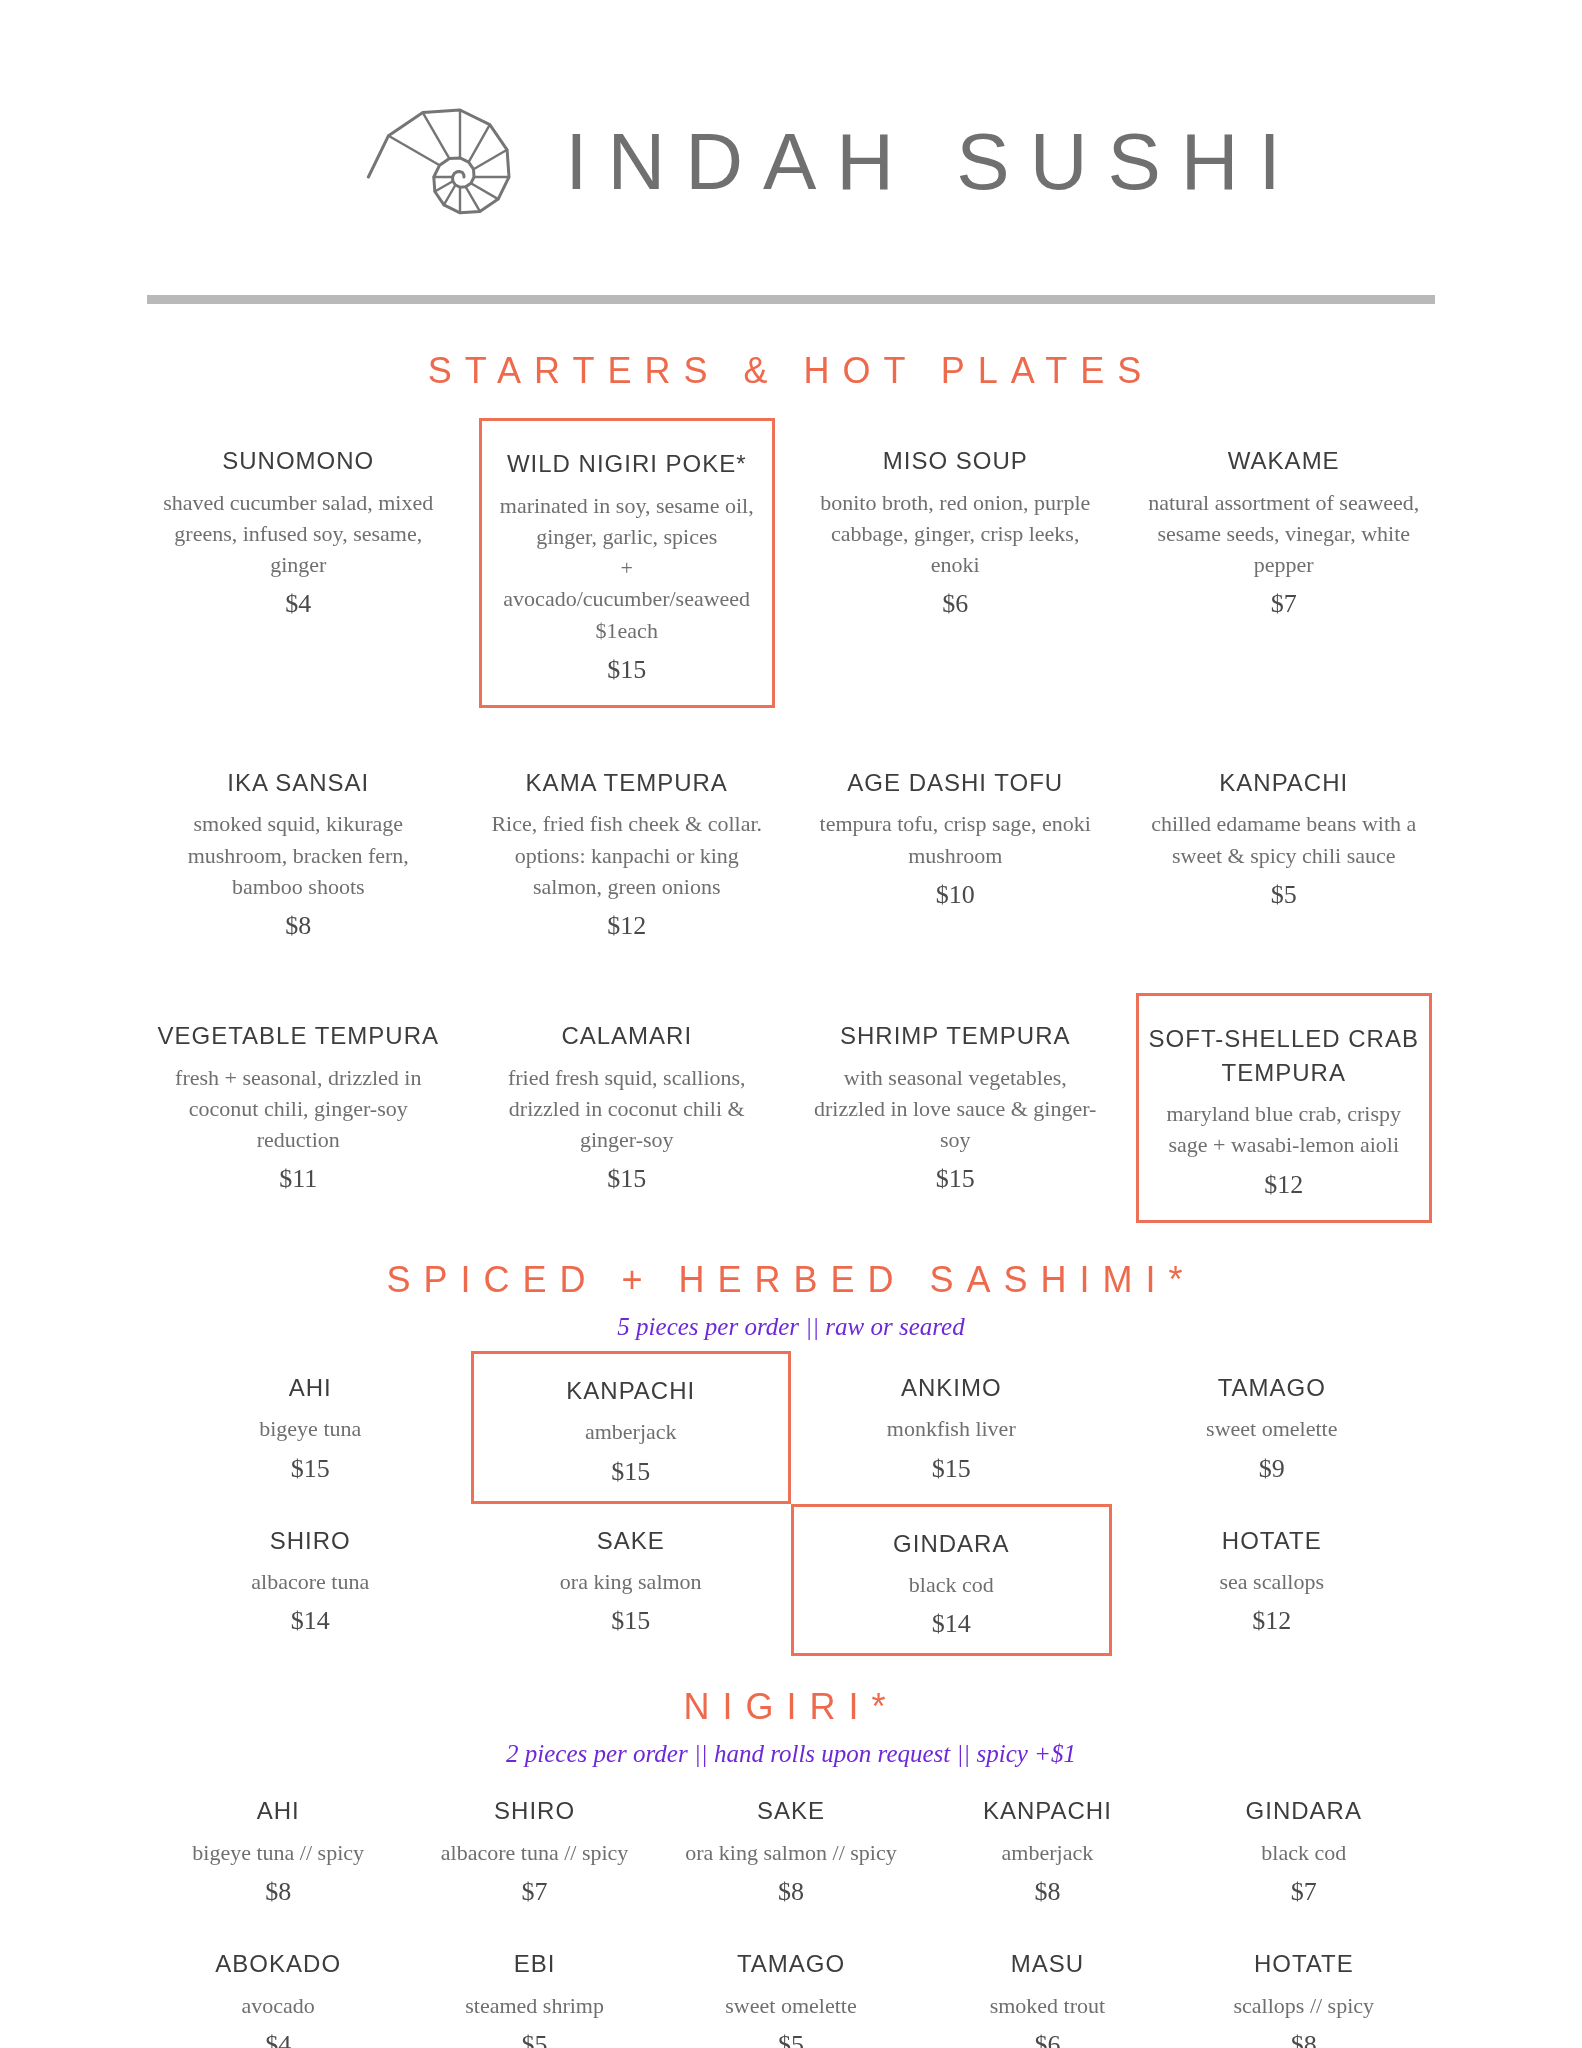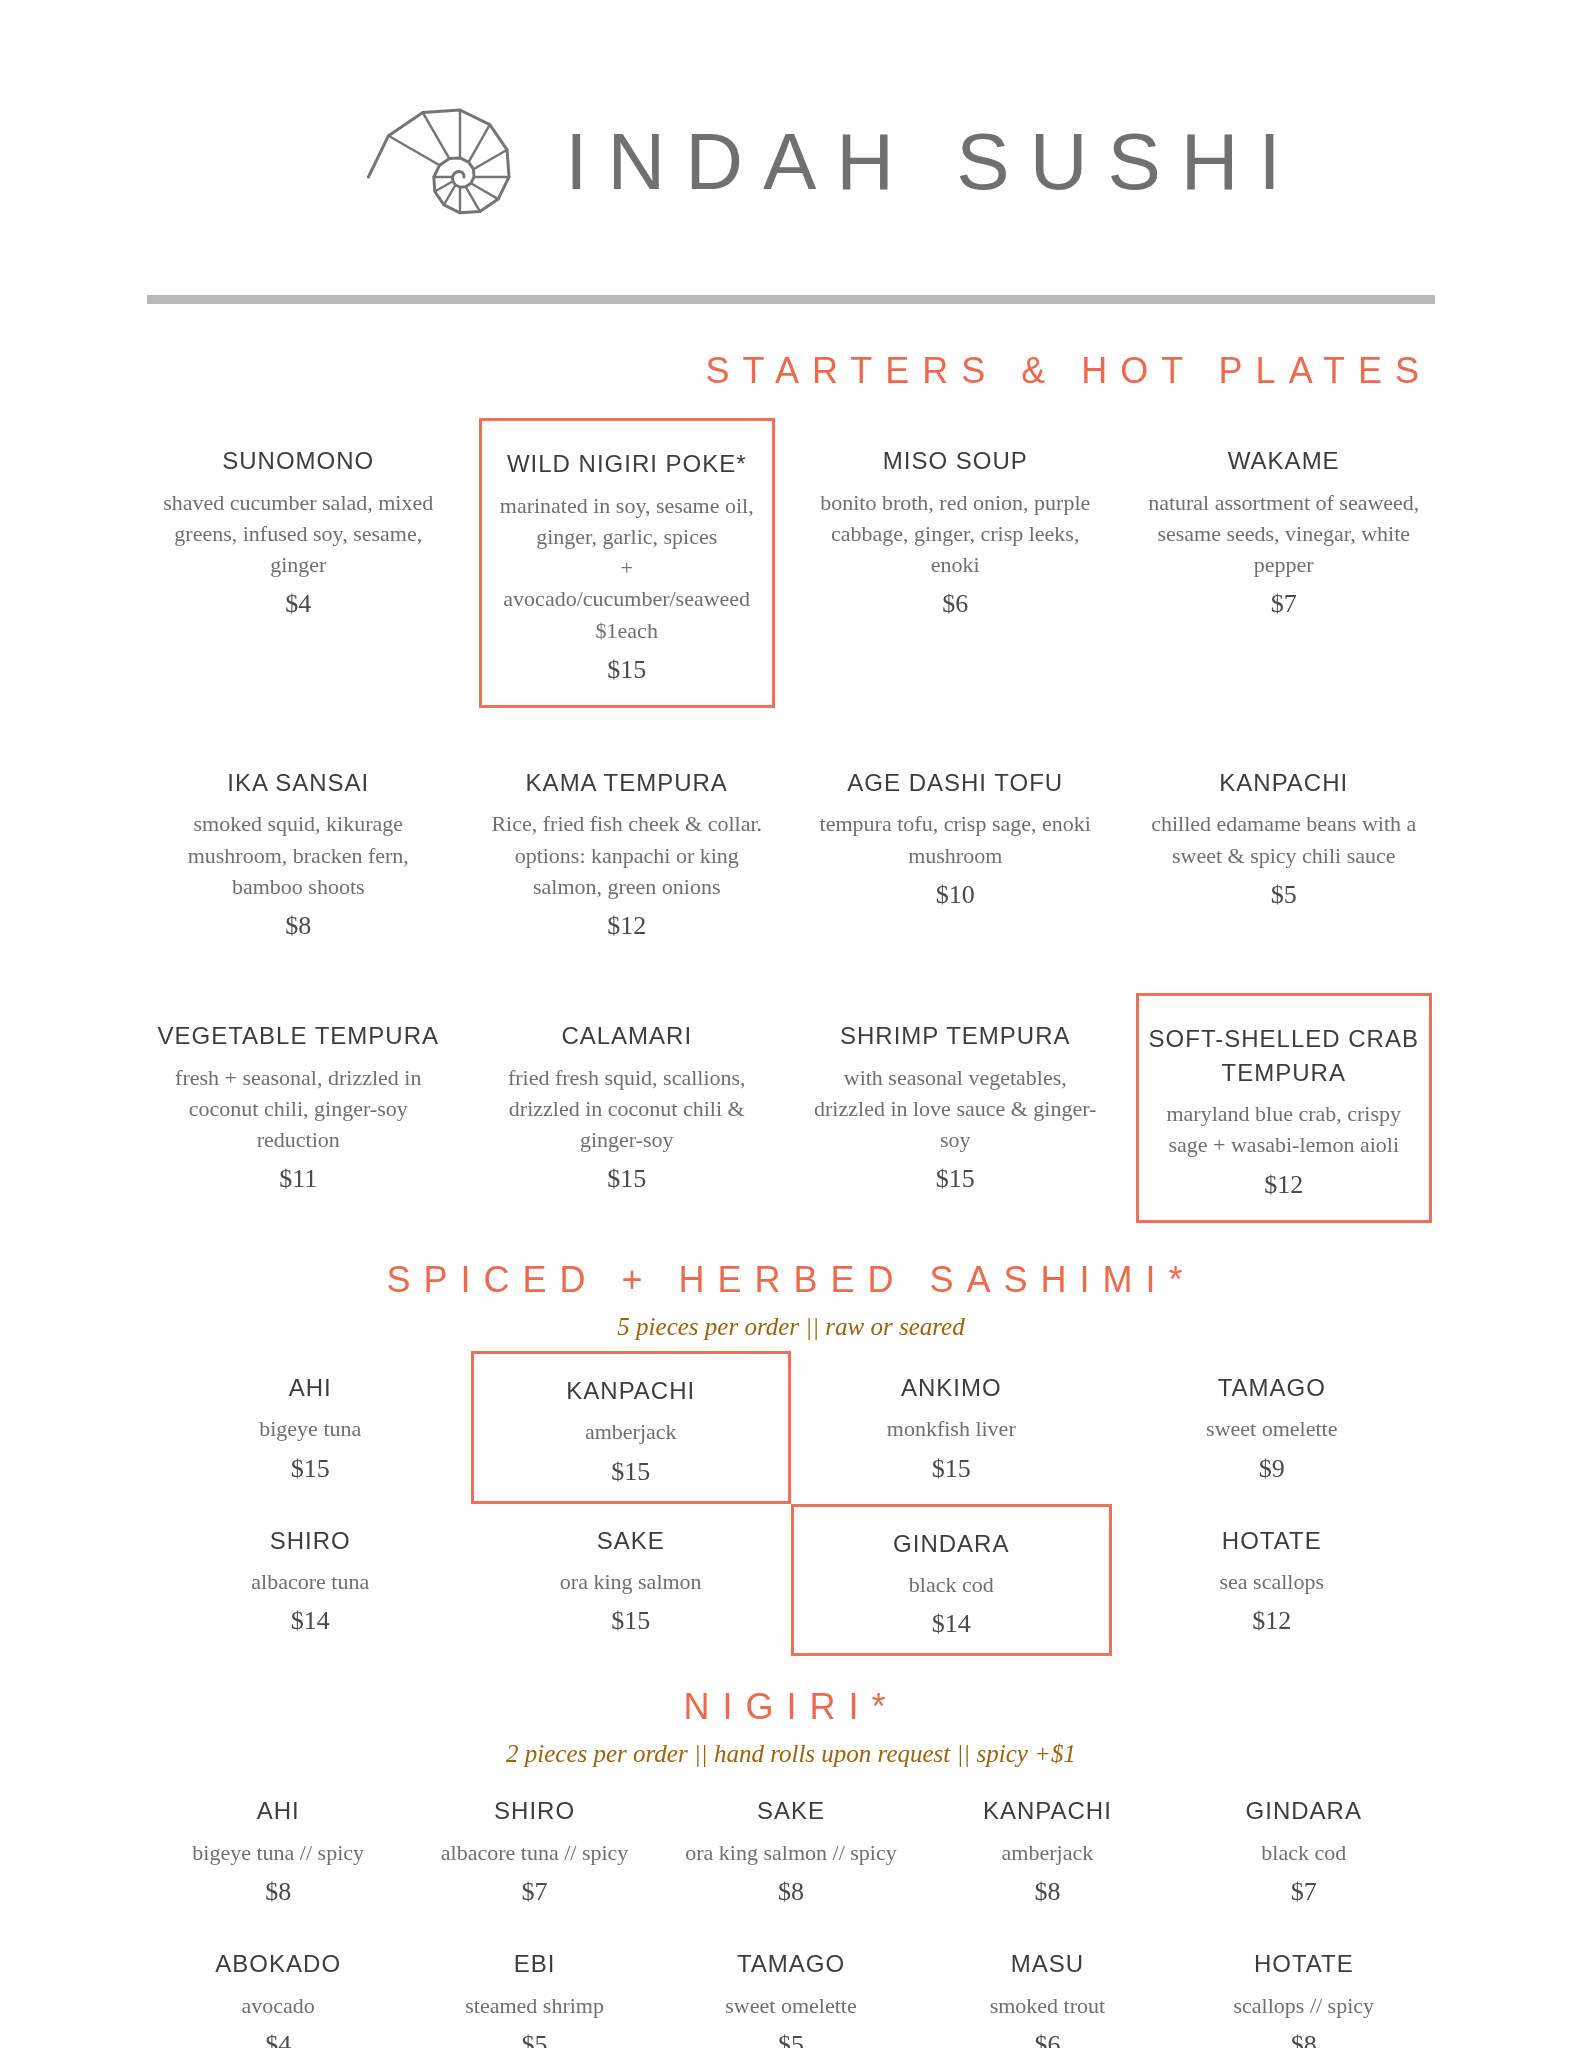--- a/index.html
+++ b/index.html
@@ -9,25 +9,25 @@
 
   .header { display:flex; align-items:center; justify-content:center; gap:16px; height:210px; }
   .logo-svg { width:268px; height:200px; flex:0 0 auto; }
   .brand { font-size:80px; color:#707070; letter-spacing:20px; font-weight:400; white-space:nowrap; }
 
   .divider { width:1288px; height:9px; background:#b9b9b9; margin:28px auto 0; }
 
   .content { width:1282px; margin:0 auto; }
 
   .section-title { text-align:center; font-size:36px; letter-spacing:13px; color:#ee6a4c; font-weight:400; }
-  .st-starters { margin-top:46px;text-align:right; }
+  .st-starters { margin-top:46px; }
   .st-sashimi { margin-top:36px; }
   .st-nigiri  { margin-top:30px; }
   .section-subtitle { text-align:center; font-family:"Liberation Serif", serif; font-style:italic;
-                      font-size:25px; color:#a16207; margin-top:12px; }
+                      font-size:25px; color:#6d28d9; margin-top:12px; }
 
   .grid { display:grid; }
   .grid-starters { grid-template-columns:repeat(4,1fr); column-gap:16px; row-gap:40px; margin-top:26px;gap:32px; }
   .grid-sashimi  { grid-template-columns:repeat(4,1fr); margin-top:10px; }
   .grid-nigiri   { grid-template-columns:repeat(5,1fr); row-gap:20px; margin-top:12px; }
 
   .item { text-align:center; padding:26px 6px 20px; }
   .grid-sashimi .item { padding:20px 8px 14px; }
   .grid-nigiri  .item { padding:14px 6px 6px; }
   .item.boxed { border:3px solid #ec7156; }

